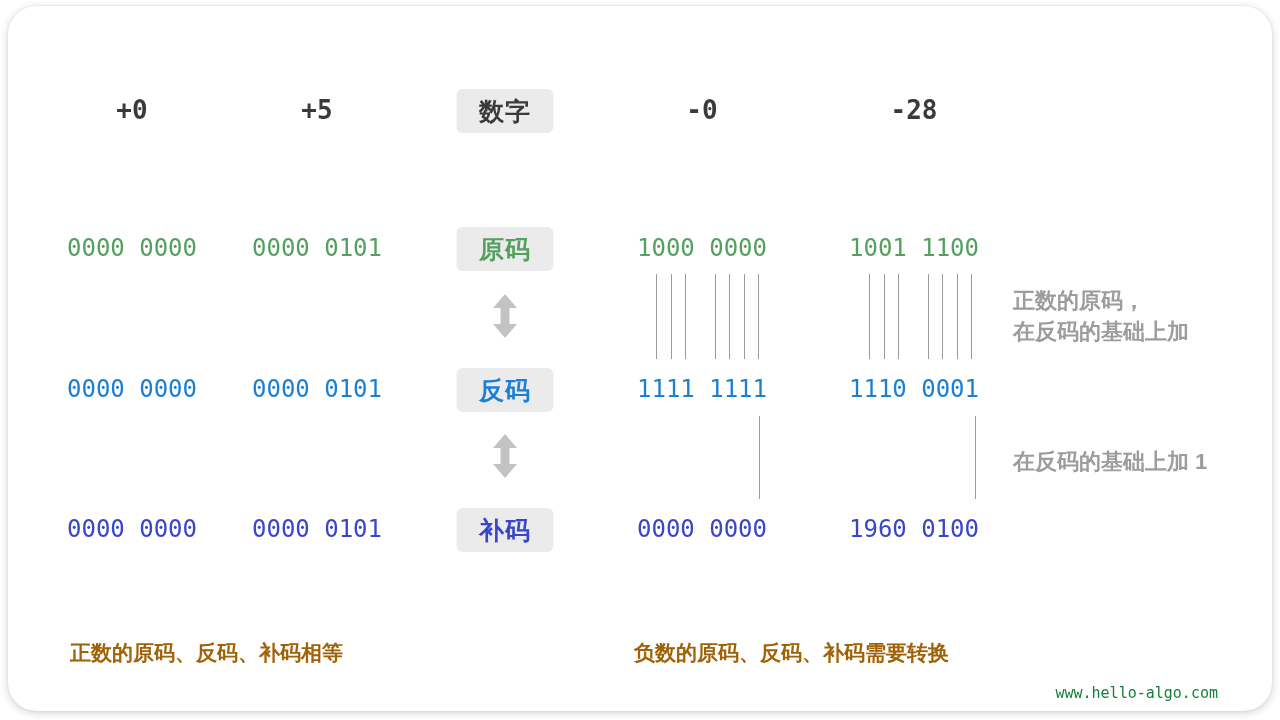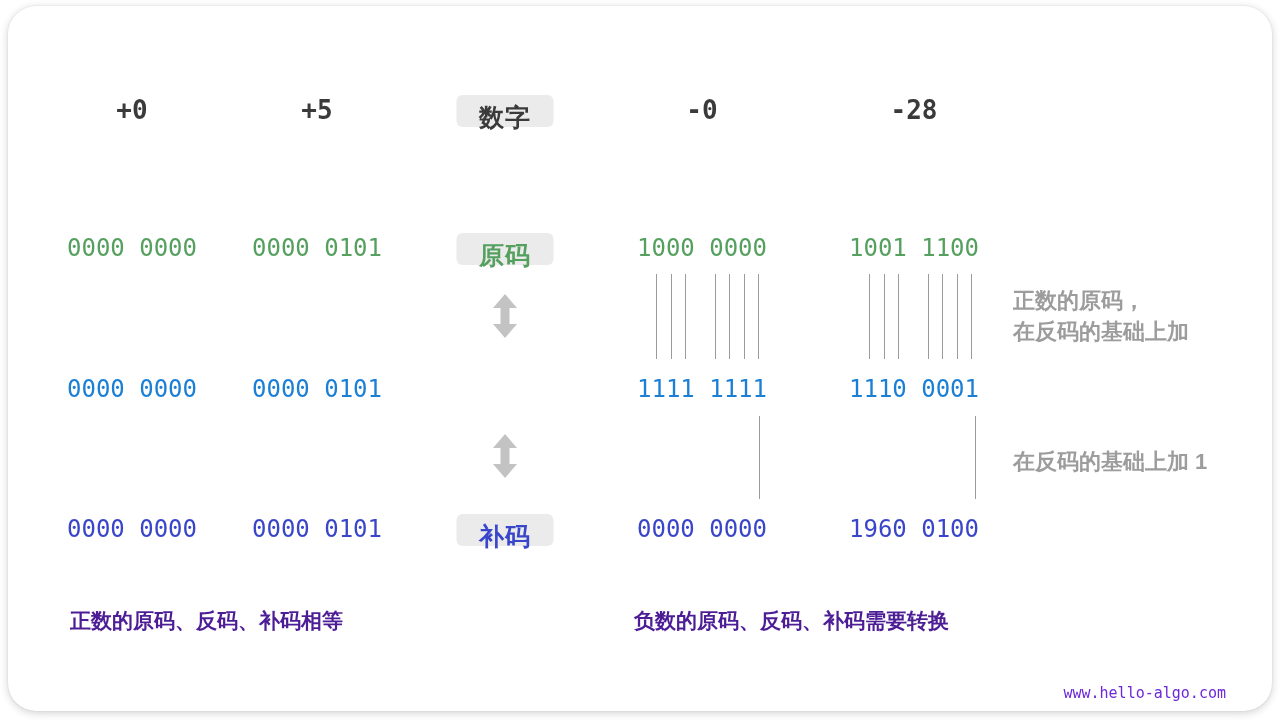--- a/index.html
+++ b/index.html
@@ -14,21 +14,21 @@
   }
   
   .hlabel{
     position:absolute;transform:translate(-50%,-50%);
     font-family:"DejaVu Sans Mono","Liberation Mono",monospace;
     font-weight:bold;font-size:26px;color:#3a3a3a;white-space:nowrap;
   }
   
   .tag{
     position:absolute;transform:translate(-50%,-50%);
-    width:97px;height:32px;border-radius:6px;background:#ebebeb;
+    width:97px;height:44px;border-radius:6px;background:#ebebeb;
     font-size:25px;font-weight:bold;line-height:44px;text-align:center;
     letter-spacing:1px;white-space:nowrap;
   }
   .tag.dark{color:#3a3a3a;}
   
   .bin{
     position:absolute;transform:translate(-50%,-50%);
     font-family:"DejaVu Sans Mono","Liberation Mono",monospace;
     font-size:24px;white-space:nowrap;
   }
@@ -40,42 +40,44 @@
   .tickA{top:268px;height:85px;}
   .tickB{top:410px;height:83px;}
   
   .arrow{position:absolute;transform:translate(-50%,-50%);}
   
   .note{
     position:absolute;font-size:22px;font-weight:bold;color:#9c9c9c;
     line-height:31px;white-space:nowrap;
   }
   .caption{
-    position:absolute;font-size:21px;font-weight:bold;color:#4c1d95;
+    position:absolute;font-size:21px;font-weight:bold;color:#a16207;
     white-space:nowrap;
+    margin-top:32px;
   }
   .watermark{
-    position:absolute;right:46px;top:678px;
+    position:absolute;right:54px;top:678px;
     font-family:"DejaVu Sans Mono","Liberation Mono",monospace;
-    font-size:15px;color:#6d28d9;white-space:nowrap;
+    font-size:15px;color:#15803d;white-space:nowrap;
   }
 </style>
 </head>
 <body>
 
 <div class="stage">
   <div class="card">
 
     <div class="hlabel" style="left:124px;top:104px">+0</div>
     <div class="hlabel" style="left:309px;top:104px">+5</div>
     <div class="hlabel" style="left:694px;top:104px">-0</div>
     <div class="hlabel" style="left:906px;top:104px">-28</div>
 
     <div class="tag dark" style="left:497px;top:105px">数字</div>
     <div class="tag green" style="left:497px;top:243px">原码</div>
+    <div class="tag blue" style="left:497px;top:384px">反码</div>
     <div class="tag indigo" style="left:497px;top:524px">补码</div>
 
     <div class="bin green" style="left:124px;top:242px">0000 0000</div>
     <div class="bin green" style="left:309px;top:242px">0000 0101</div>
     <div class="bin green" style="left:694px;top:242px">1000 0000</div>
     <div class="bin green" style="left:906px;top:242px">1001 1100</div>
 
     <div class="bin blue" style="left:124px;top:383px">0000 0000</div>
     <div class="bin blue" style="left:309px;top:383px">0000 0101</div>
     <div class="bin blue" style="left:694px;top:383px">1111 1111</div>

